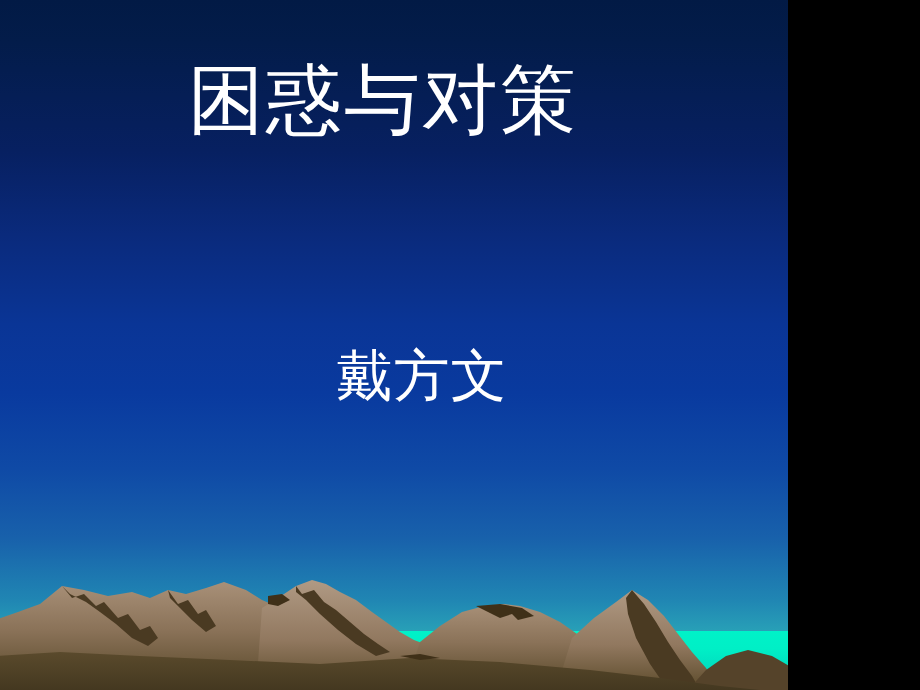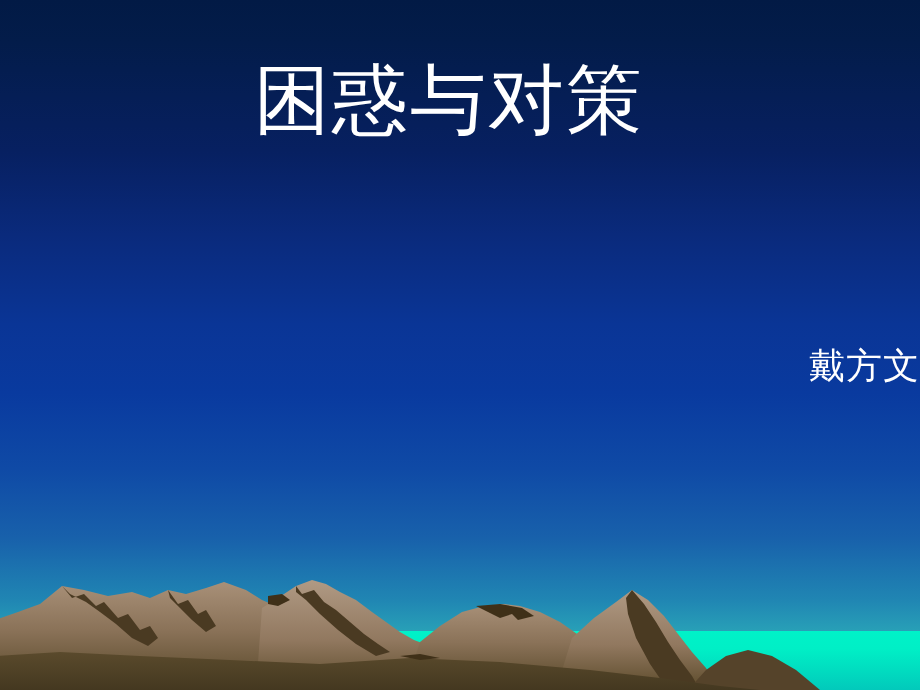--- a/index.html
+++ b/index.html
@@ -2,21 +2,21 @@
 <html><head>
 <meta charset="utf-8">
 <style>
   html, body {
     margin: 0;
     padding: 0;
     background: #000;
   }
   #slide {
     position: relative;
-    width: 920px;
+    width: 788px;
     height: 690px;
     overflow: hidden;
     font-family: "DejaVu Serif", "Liberation Serif", serif;
     -webkit-font-smoothing: antialiased;
   }
 
   
   .sky {
     position: absolute;
     inset: 0;
@@ -86,22 +86,22 @@
     text-align: center;
     font-size: 52px;
     letter-spacing: 0px;
     padding-right: 26px;
     box-sizing: border-box;
   }
   #author {
     left: 0;
     right: 0;
     top: 348px;
-    text-align: right;
-    font-size: 36px;
+    text-align: center;
+    font-size: 56px;
     letter-spacing: 1px;
     padding-left: 56px;
     box-sizing: border-box;
   }
 </style>
 </head>
 <body>
 
 <div id="slide">
 

